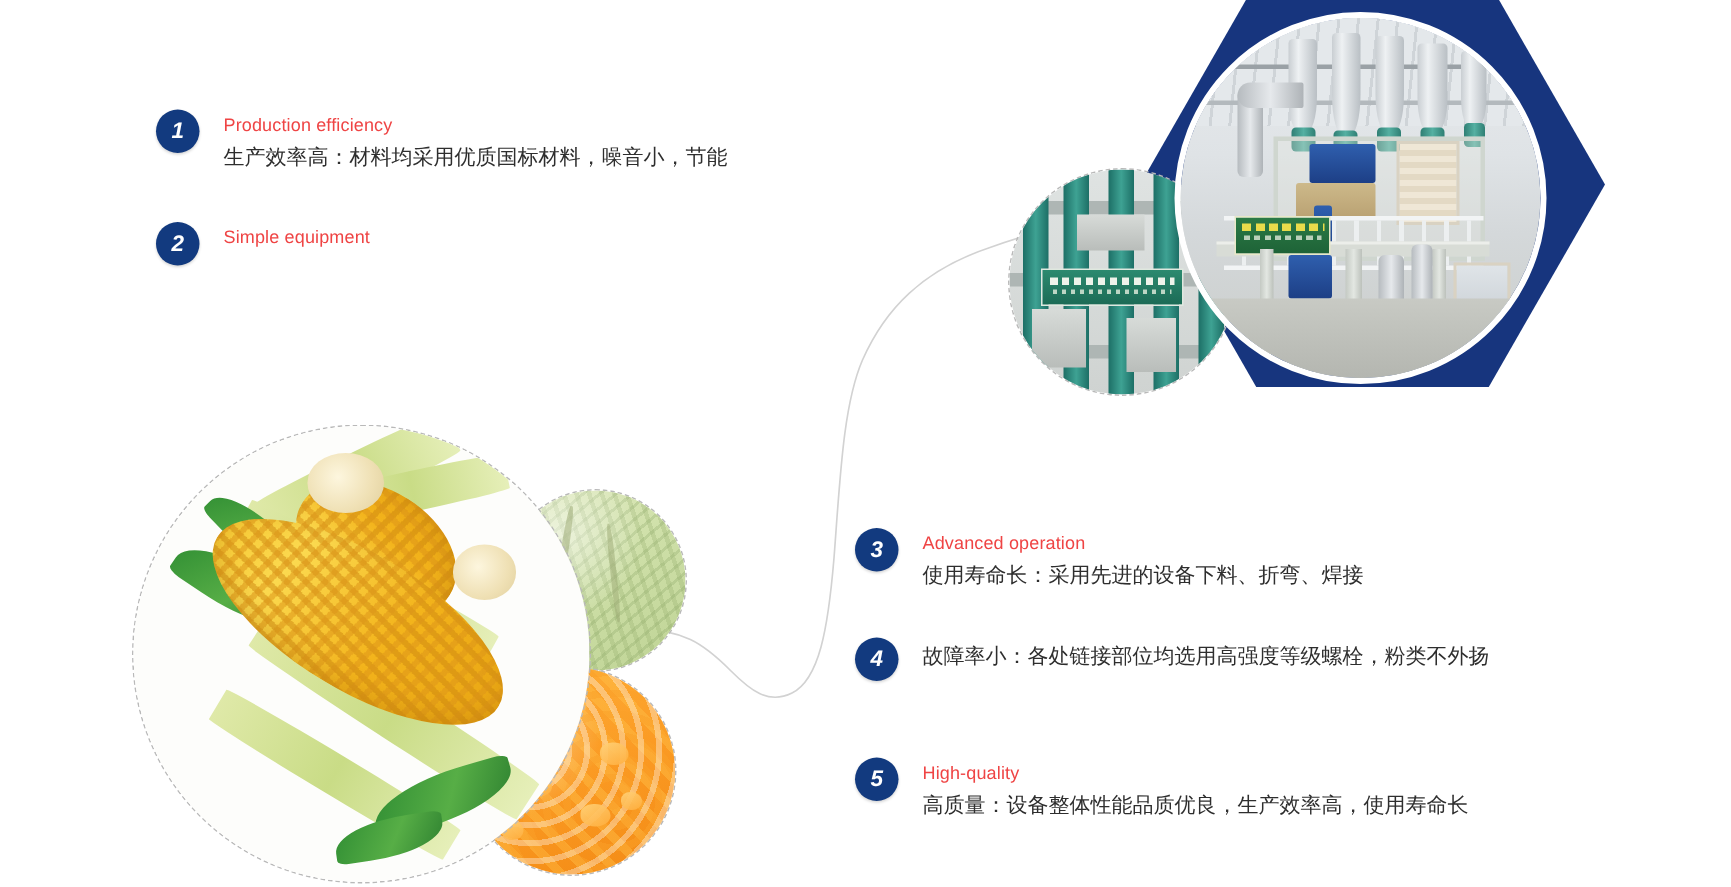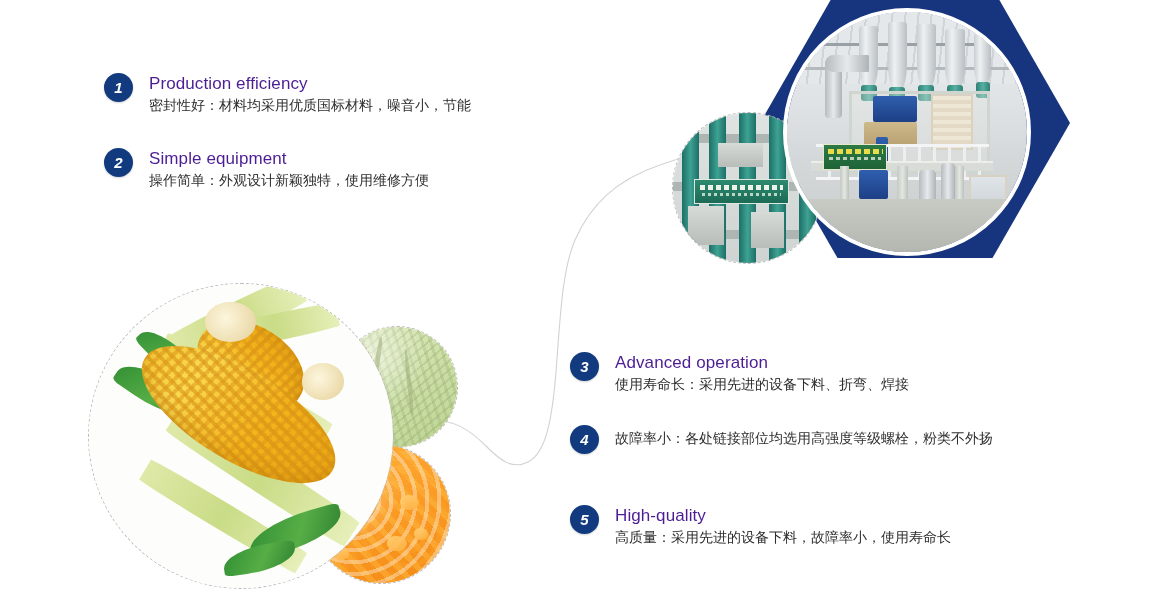--- a/index.html
+++ b/index.html
@@ -45,22 +45,22 @@
     line-height: 29px;
     text-align: center;
     flex: 0 0 auto;
     box-shadow: 0 1px 2px rgba(0,0,0,0.18);
   }
   .ftext {
     margin-left: 16px;
     padding-top: 1px;
   }
   .f-en {
-    color: #4c1d95;
-    font-size: 17px;
+    color: #ef4444;
+    font-size: 12px;
     line-height: 19px;
     letter-spacing: .1px;
     white-space: nowrap;
   }
   .f-cn {
     color: #2e2e2e;
     font-size: 14px;
     line-height: 21px;
     margin-top: 2px;
     white-space: nowrap;
@@ -299,29 +299,28 @@
       <div class="panel" style="left:76%; top:68%; width:14%; height:18%; background:linear-gradient(180deg,#dfe4e8,#c6ccd1);"></div>
       <div class="conv" style="left:44%; top:84%; width:28%; height:7%;"></div>
       <div class="floor"></div>
     </div>
   </div>
 
   <div class="feature" style="left:104px; top:73px;">
     <div class="badge">1</div>
     <div class="ftext">
       <div class="f-en">Production efficiency</div>
-      <div class="f-cn">密封性好：材料均采用优质国标材料，噪音小，节能</div>
+      <div class="f-cn">生产效率高：材料均采用优质国标材料，噪音小，节能</div>
     </div>
   </div>
 
   <div class="feature" style="left:104px; top:148px;">
     <div class="badge">2</div>
     <div class="ftext">
       <div class="f-en">Simple equipment</div>
-      <div class="f-cn">操作简单：外观设计新颖独特，使用维修方便</div>
     </div>
   </div>
 
   <div class="feature" style="left:570px; top:352px;">
     <div class="badge">3</div>
     <div class="ftext">
       <div class="f-en">Advanced operation</div>
       <div class="f-cn">使用寿命长：采用先进的设备下料、折弯、焊接</div>
     </div>
   </div>
@@ -330,21 +329,21 @@
     <div class="badge">4</div>
     <div class="ftext">
       <div class="f-cn">故障率小：各处链接部位均选用高强度等级螺栓，粉类不外扬</div>
     </div>
   </div>
 
   <div class="feature" style="left:570px; top:505px;">
     <div class="badge">5</div>
     <div class="ftext">
       <div class="f-en">High-quality</div>
-      <div class="f-cn">高质量：采用先进的设备下料，故障率小，使用寿命长</div>
+      <div class="f-cn">高质量：设备整体性能品质优良，生产效率高，使用寿命长</div>
     </div>
   </div>
 
   <div class="circ dashed" style="left:336px; top:326px; width:122px; height:122px;">
     <div class="flourgreen">
       <div class="crack" style="left:30%; top:8%;  width:5px; height:60%; transform:rotate(9deg);"></div>
       <div class="crack" style="left:58%; top:18%; width:4px; height:55%; transform:rotate(-6deg);"></div>
       <div class="crack" style="left:16%; top:42%; width:3px; height:38%; transform:rotate(16deg);"></div>
     </div>
   </div>

